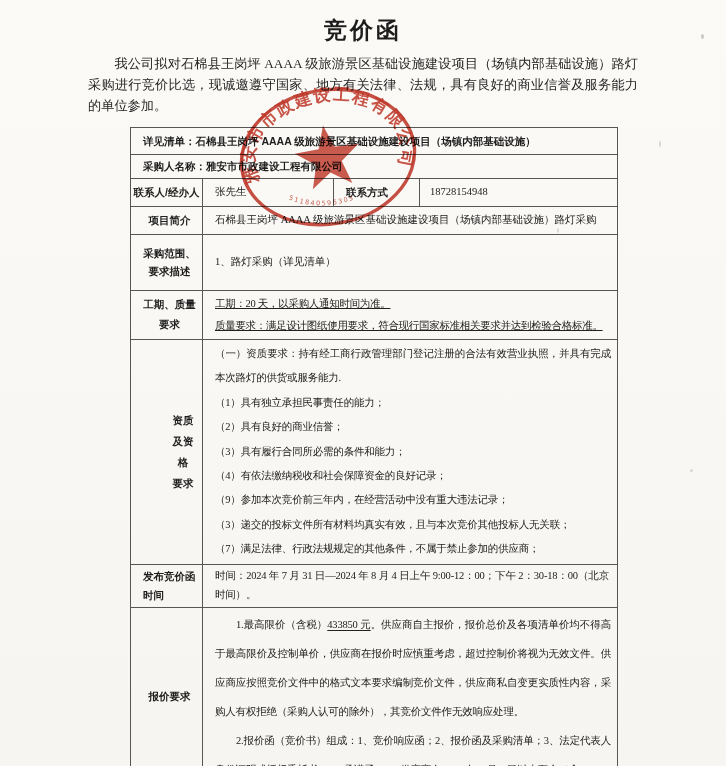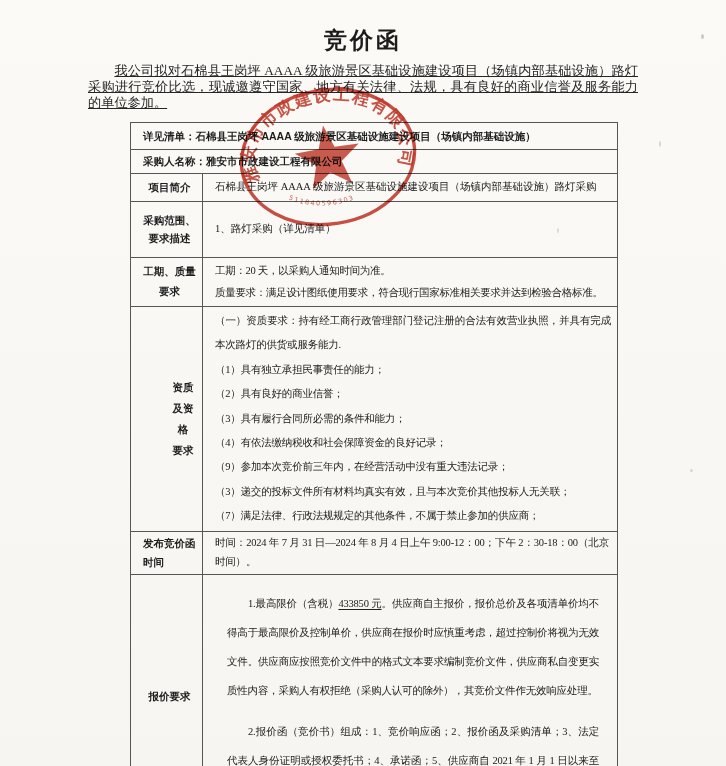--- a/index.html
+++ b/index.html
@@ -11,36 +11,35 @@
     position:relative;
     overflow:hidden;
   }
   .page{
     position:relative;
     width:726px;height:766px;
     background:linear-gradient(180deg,#fbfaf7 0%,#f8f7f3 60%,#f6f5f1 100%);
   }
   .doc-title{
     margin:0;
-    padding-top:25px;
+    padding-top:15px;
     text-align:center;
     font-size:23px;
     font-weight:bold;
     letter-spacing:3px;
     color:#1c1c1c;
     font-family:"Liberation Serif","DejaVu Serif",serif;
   }
   .intro{
     margin:7px 88px 0 88px;
     font-size:13.2px;
-    line-height:16px;
+    line-height:21px;
     text-align:justify;
     text-indent:2em;
     color:#262626;
-    text-decoration:underline;
   }
   table.bid{
     border-collapse:collapse;
     table-layout:fixed;
     width:487px;
     margin:11px 0 0 130px;
     font-size:10.5px;
     color:#212121;
   }
   table.bid td{
@@ -60,21 +59,21 @@
   td.lbl-left{text-align:left;padding-left:6px;line-height:1.55;}
   .strongrow{
     font-family:"Liberation Sans","DejaVu Sans",sans-serif;
     font-weight:bold;
     color:#1d1d1d;
   }
   .sched div{line-height:22px;letter-spacing:-0.3px;text-align:justify;}
   td.qual{padding-top:4px;padding-bottom:4px;}
   .qual p{margin:0;line-height:24.4px;text-align:justify;letter-spacing:-0.2px;}
   td.quote-cell{vertical-align:top;padding-top:6px;}
-  .quote-cell p{margin:12px;line-height:29px;text-align:justify;text-indent:2em;letter-spacing:-0.2px;}
+  .quote-cell p{margin:0;line-height:29px;text-align:justify;text-indent:2em;letter-spacing:-0.2px;}
   .price{text-decoration:underline;text-underline-offset:2px;}
   td.quote-lbl{vertical-align:top;padding-top:18px;}
   td.time-cell{line-height:18px;text-align:justify;letter-spacing:-0.2px;}
   
   .seal{
     position:absolute;
     left:236px;top:85px;
     width:184px;height:146px;
     mix-blend-mode:multiply;
     pointer-events:none;
@@ -107,36 +106,42 @@
       <td colspan="4" class="strongrow">
         <span>详见清单：</span><span>石棉县王岗坪 AAAA 级旅游景区基础设施建设项目（场镇内部基础设施）</span>
       </td>
     </tr>
     <tr style="height:19px">
       <td colspan="4" class="strongrow">
         <span>采购人名称：</span><span>雅安市市政建设工程有限公司</span>
       </td>
     </tr>
     <tr style="height:28px">
+      <td class="lbl" style="padding:2px 1px;">联系人/经办人</td>
+      <td>张先生</td>
+      <td class="lbl lbl-left">联系方式</td>
+      <td style="padding-left:10px;">18728154948</td>
+    </tr>
+    <tr style="height:28px">
       <td class="lbl">项目简介</td>
       <td colspan="3">石棉县王岗坪 AAAA 级旅游景区基础设施建设项目（场镇内部基础设施）路灯采购</td>
     </tr>
     <tr style="height:56px">
       <td class="lbl">
         <div>采购范围、</div>
         <div>要求描述</div>
       </td>
       <td colspan="3">1、路灯采购（详见清单）</td>
     </tr>
     <tr style="height:48px">
       <td class="lbl" style="line-height:1.9;">
         <div>工期、质量</div>
         <div>要求</div>
       </td>
-      <td colspan="3" class="sched" style="padding-right:13px;">
+      <td colspan="3" class="sched" style="padding-right:13px;text-decoration:underline;">
         <div>工期：20 天，以采购人通知时间为准。</div>
         <div>质量要求：满足设计图纸使用要求，符合现行国家标准相关要求并达到检验合格标准。</div>
       </td>
     </tr>
     <tr style="height:222px">
       <td class="lbl" style="line-height:2.0;padding-left:39px;">
         <div>资质及资格</div>
         <div>要求</div>
       </td>
       <td colspan="3" class="qual" style="">

